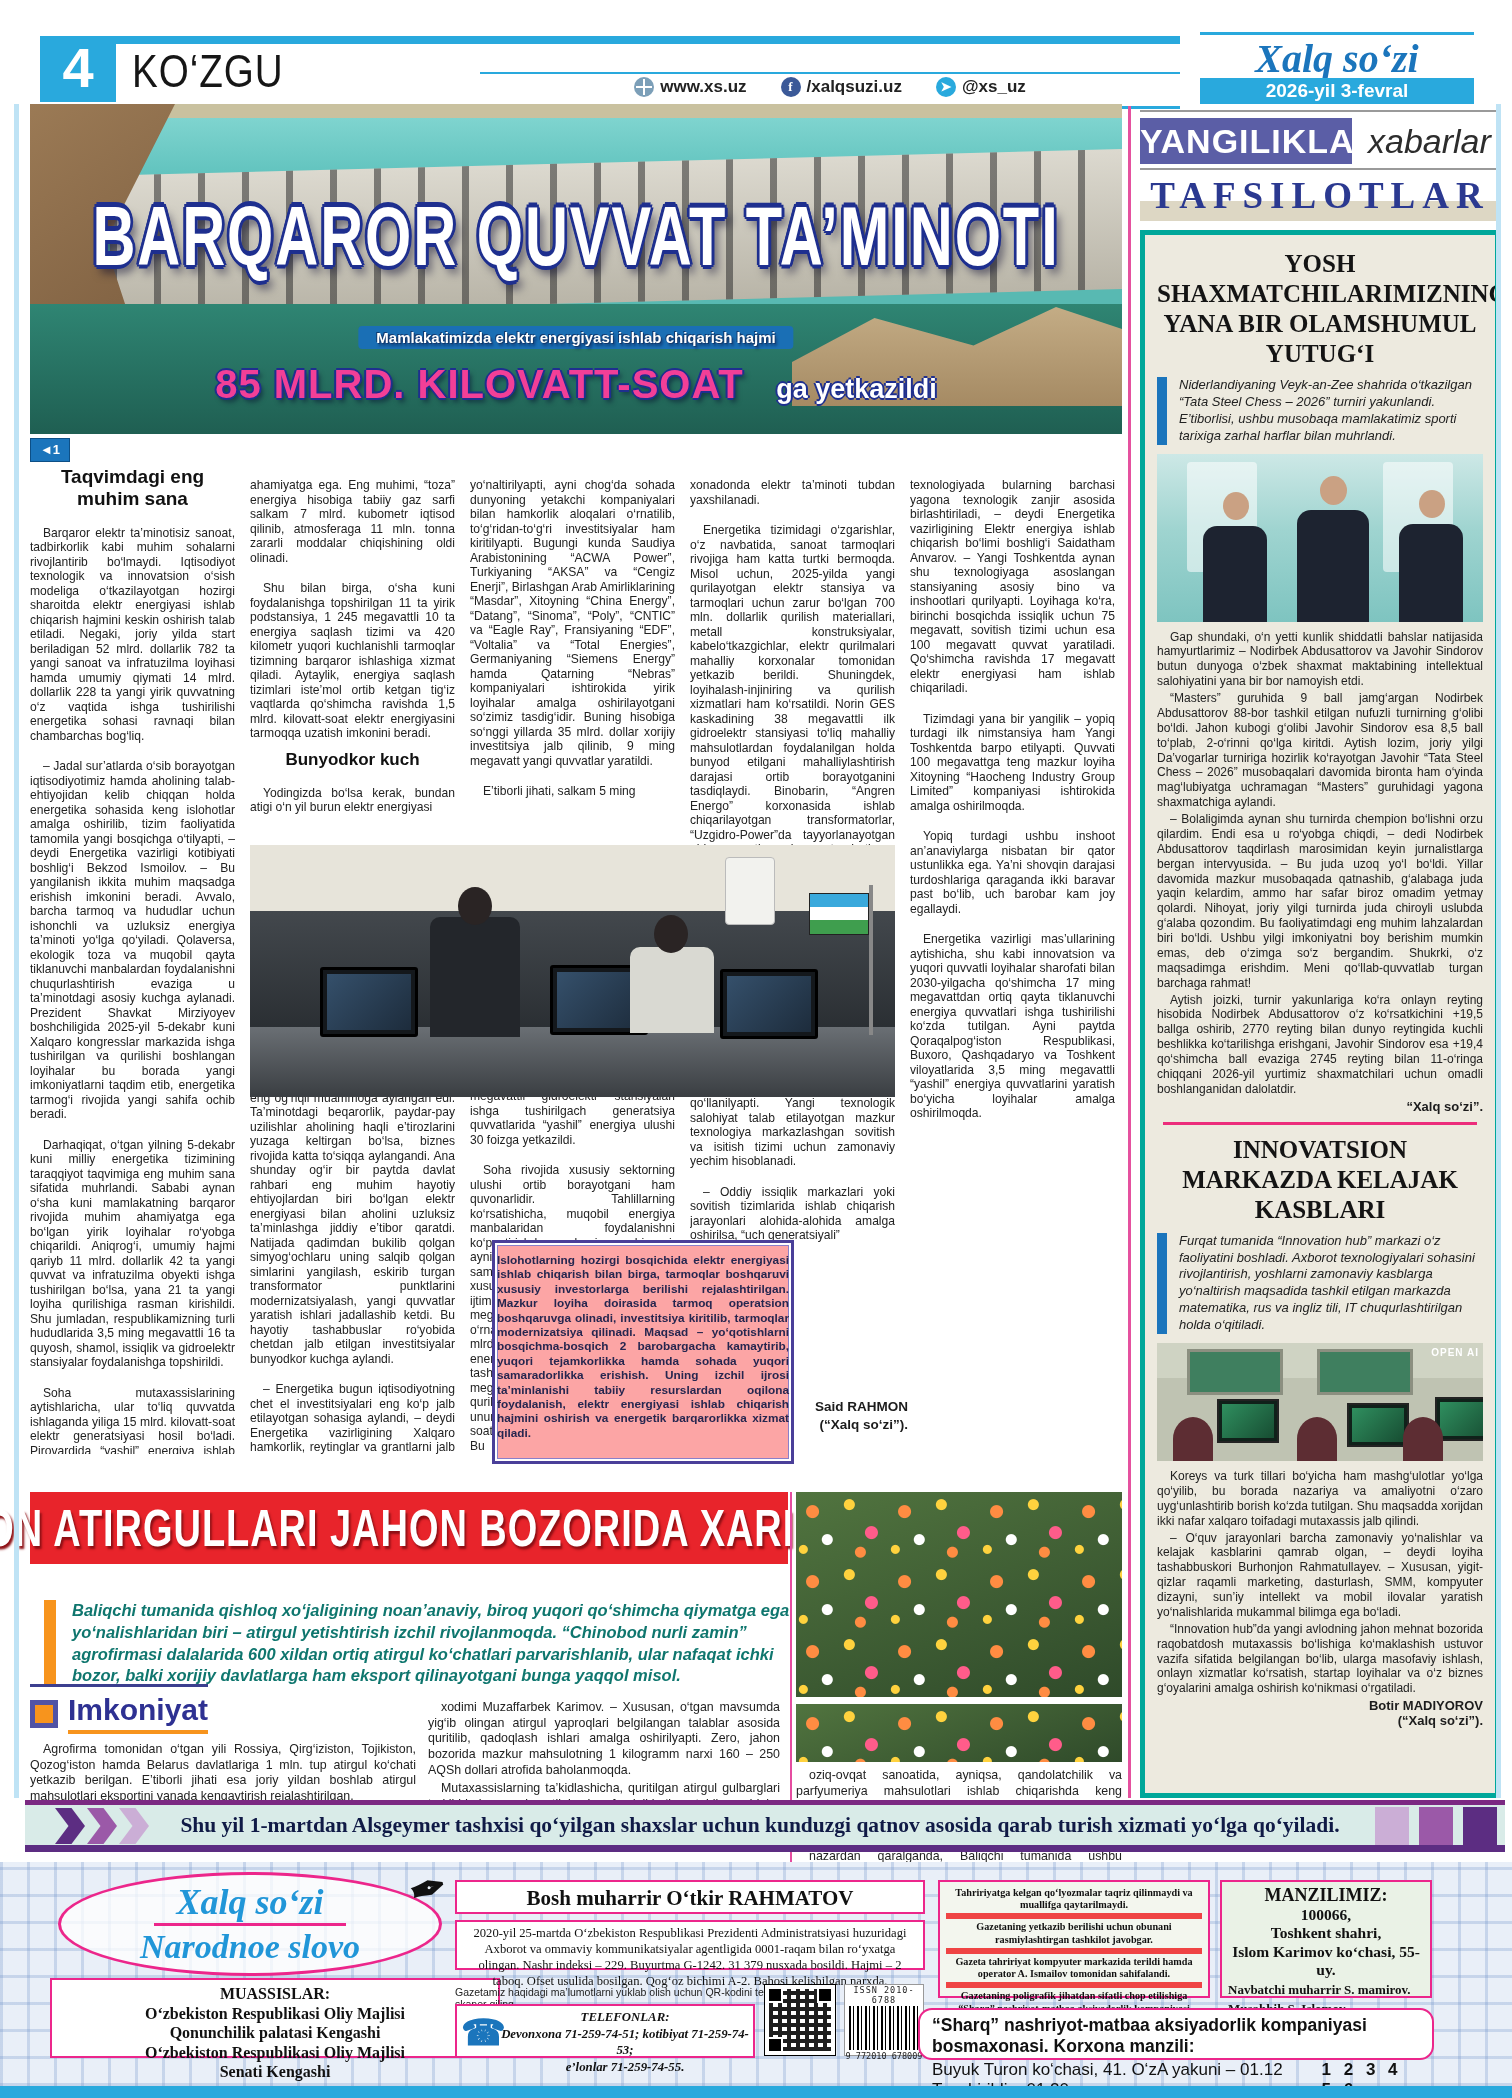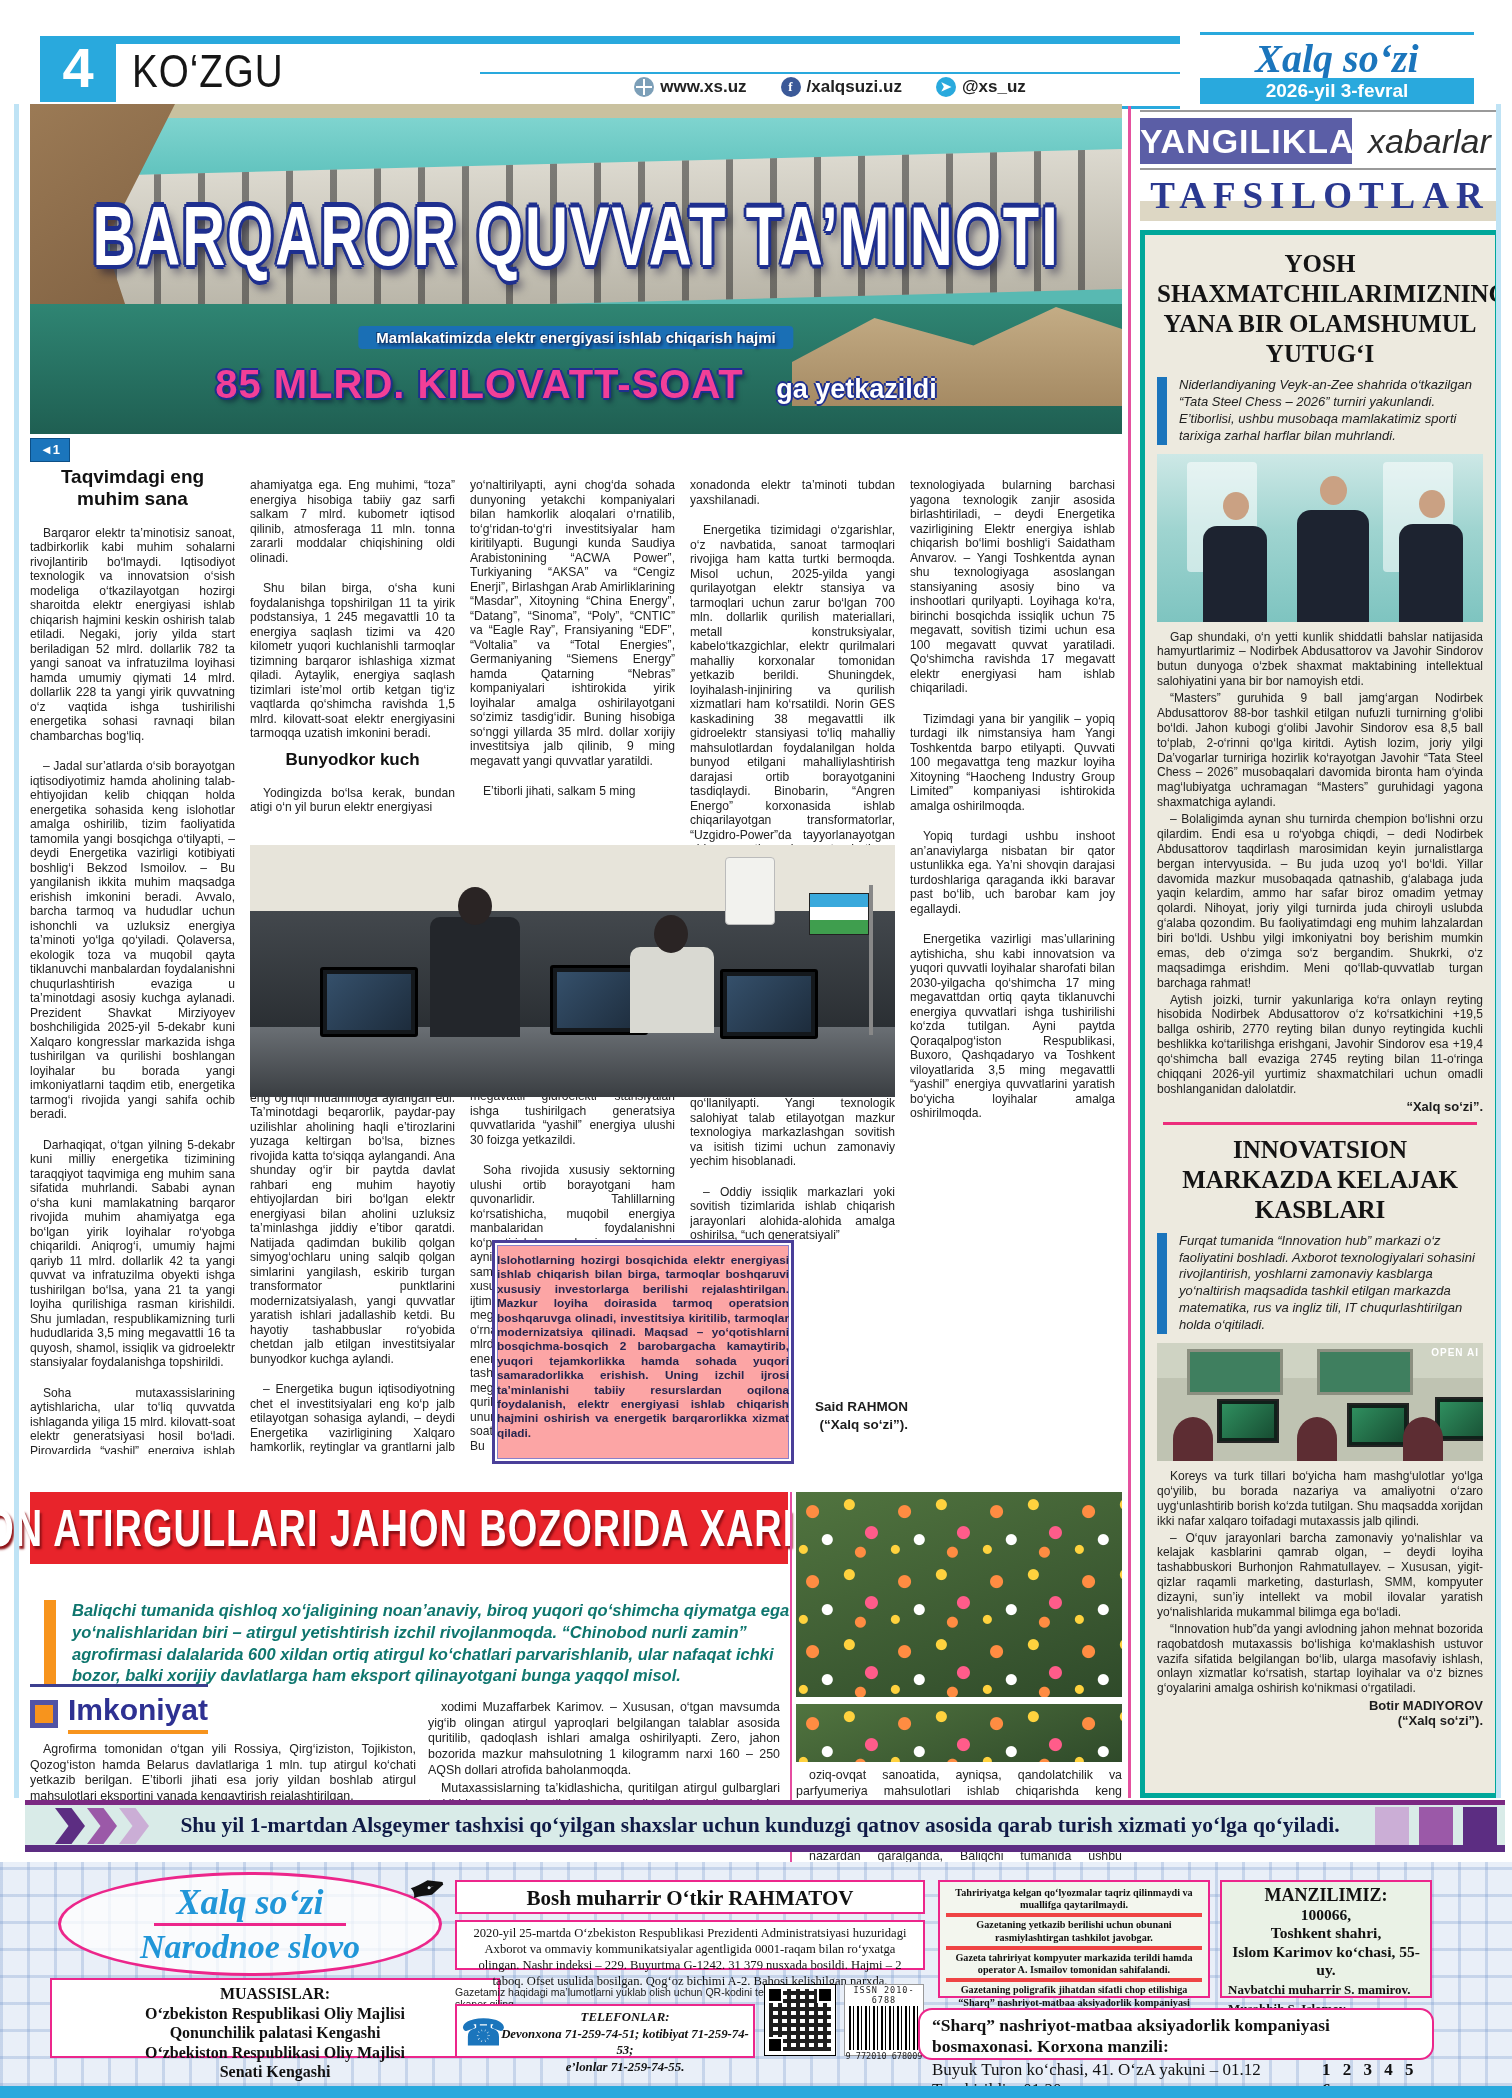--- a/index.html
+++ b/index.html
@@ -159,28 +159,28 @@
       repeating-linear-gradient(0deg,#000 0 4px,rgba(0,0,0,0) 4px 8px),
       repeating-linear-gradient(90deg,#000 0 4px,#fff 4px 9px);opacity:.88;}
   .qr .c{position:absolute;width:16px;height:16px;background:#000;box-shadow:0 0 0 2px #fff inset;}
   .bars{position:absolute;left:844px;top:1984px;width:78px;height:70px;background:#fff;border:1px solid #999;
       text-align:center;font-family:"DejaVu Sans Mono",monospace;}
   .bars .issn{font-size:8.5px;letter-spacing:1px;}
   .bars .bc{height:44px;margin:1px 4px;background:repeating-linear-gradient(90deg,#000 0 2px,#fff 2px 4px,#000 4px 5px,#fff 5px 8px);}
   .bars .dig{font-size:8.5px;}
   .ft-legal{left:938px;top:1880px;width:272px;height:118px;background:#f3f6ee;text-align:center;
       font-weight:bold;font-size:10.2px;line-height:1.2;padding:3px 6px;}
-  .ft-legal .cell{padding:2px 0;border-bottom:4px solid #ef4444;}
+  .ft-legal .cell{padding:2px 0;border-bottom:6px solid #ef4444;}
   .ft-legal .cell:last-child{border-bottom:0;}
   .ft-addr{left:1220px;top:1880px;width:212px;height:118px;background:#eaf2e6;text-align:center;
       font-weight:bold;padding:3px 6px;}
   .ft-addr .t{font-size:18px;}
   .ft-addr .a{font-size:15.5px;line-height:1.18;}
   .ft-addr .s{font-size:13px;text-align:left;margin-top:3px;}
-  .ft-print{left:918px;top:2008px;width:516px;height:52px;border-radius:14px;font-family:Liberation Serif, serif;
+  .ft-print{left:918px;top:2008px;width:516px;height:52px;border-radius:14px;font-family:Liberation Sans, sans-serif;
       padding:5px 12px;font-size:17px;}
   .ft-print .p1{font-weight:bold;font-size:17.5px;}
   .ft-print .p2{display:flex;justify-content:space-between;margin-top:3px;}
   .ft-print .pages{font-weight:bold;letter-spacing:4px;}
   .edge-l{position:absolute;left:14px;top:104px;width:5px;height:1694px;background:#bfe3f5;}
   .edge-r{position:absolute;left:1496px;top:104px;width:5px;height:1694px;background:#bfe3f5;}
   .edge-b{position:absolute;left:0;top:2086px;width:1512px;height:12px;background:#29a9dd;}
 </style>
 </head>
 <body>

